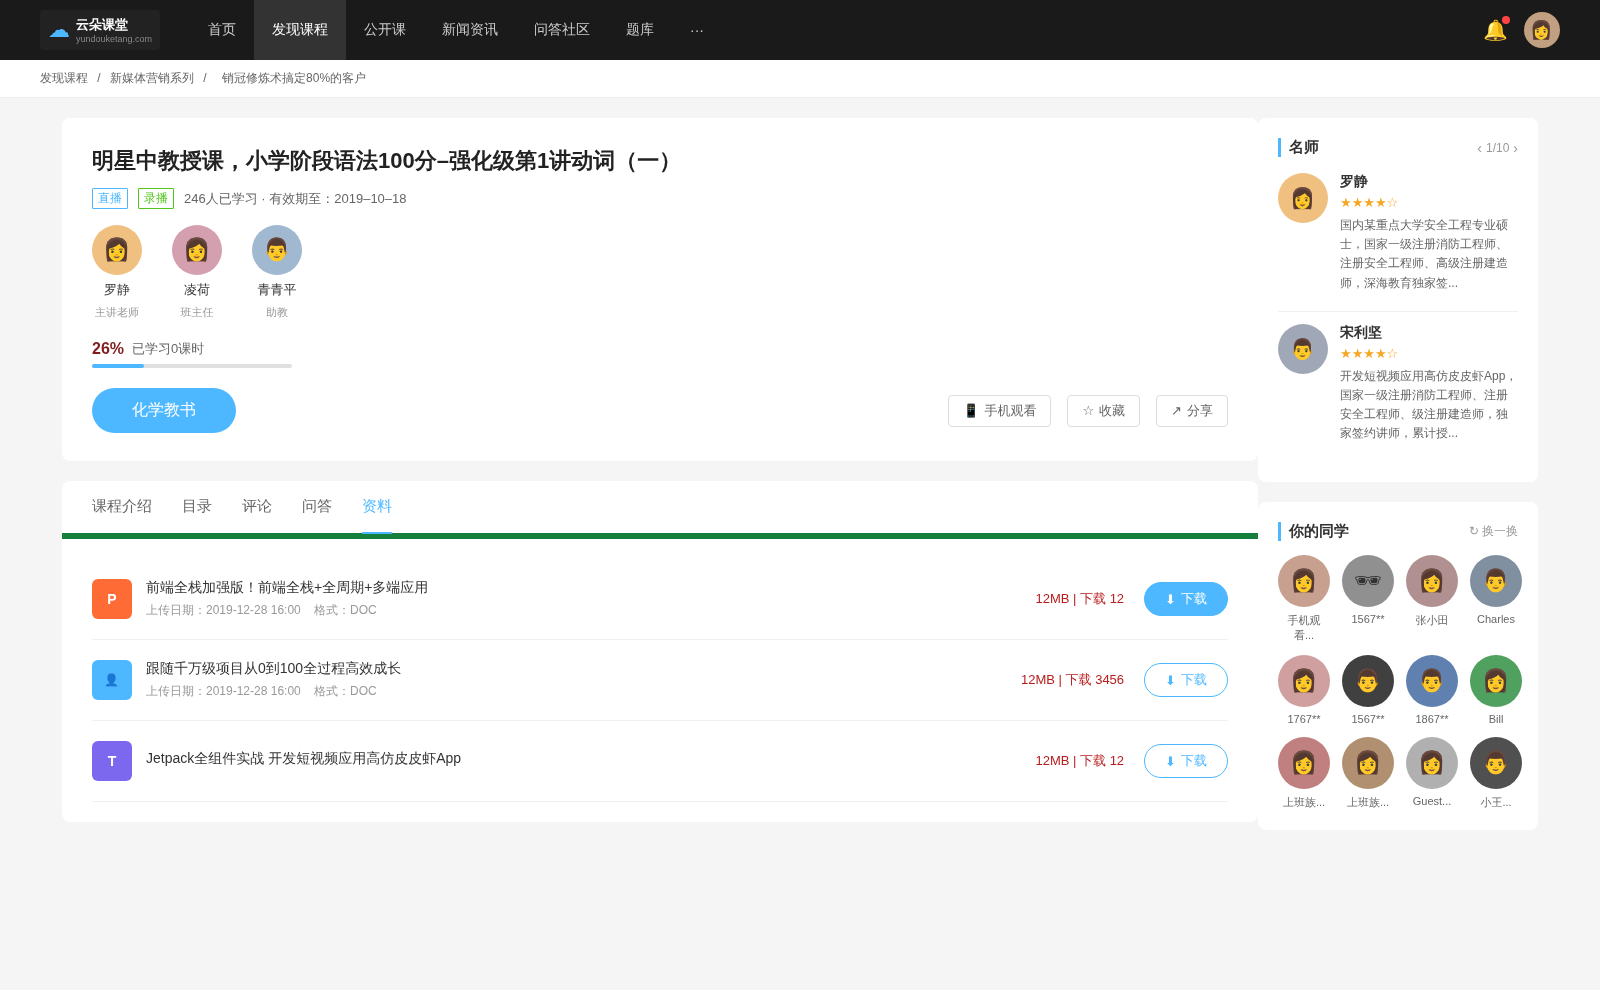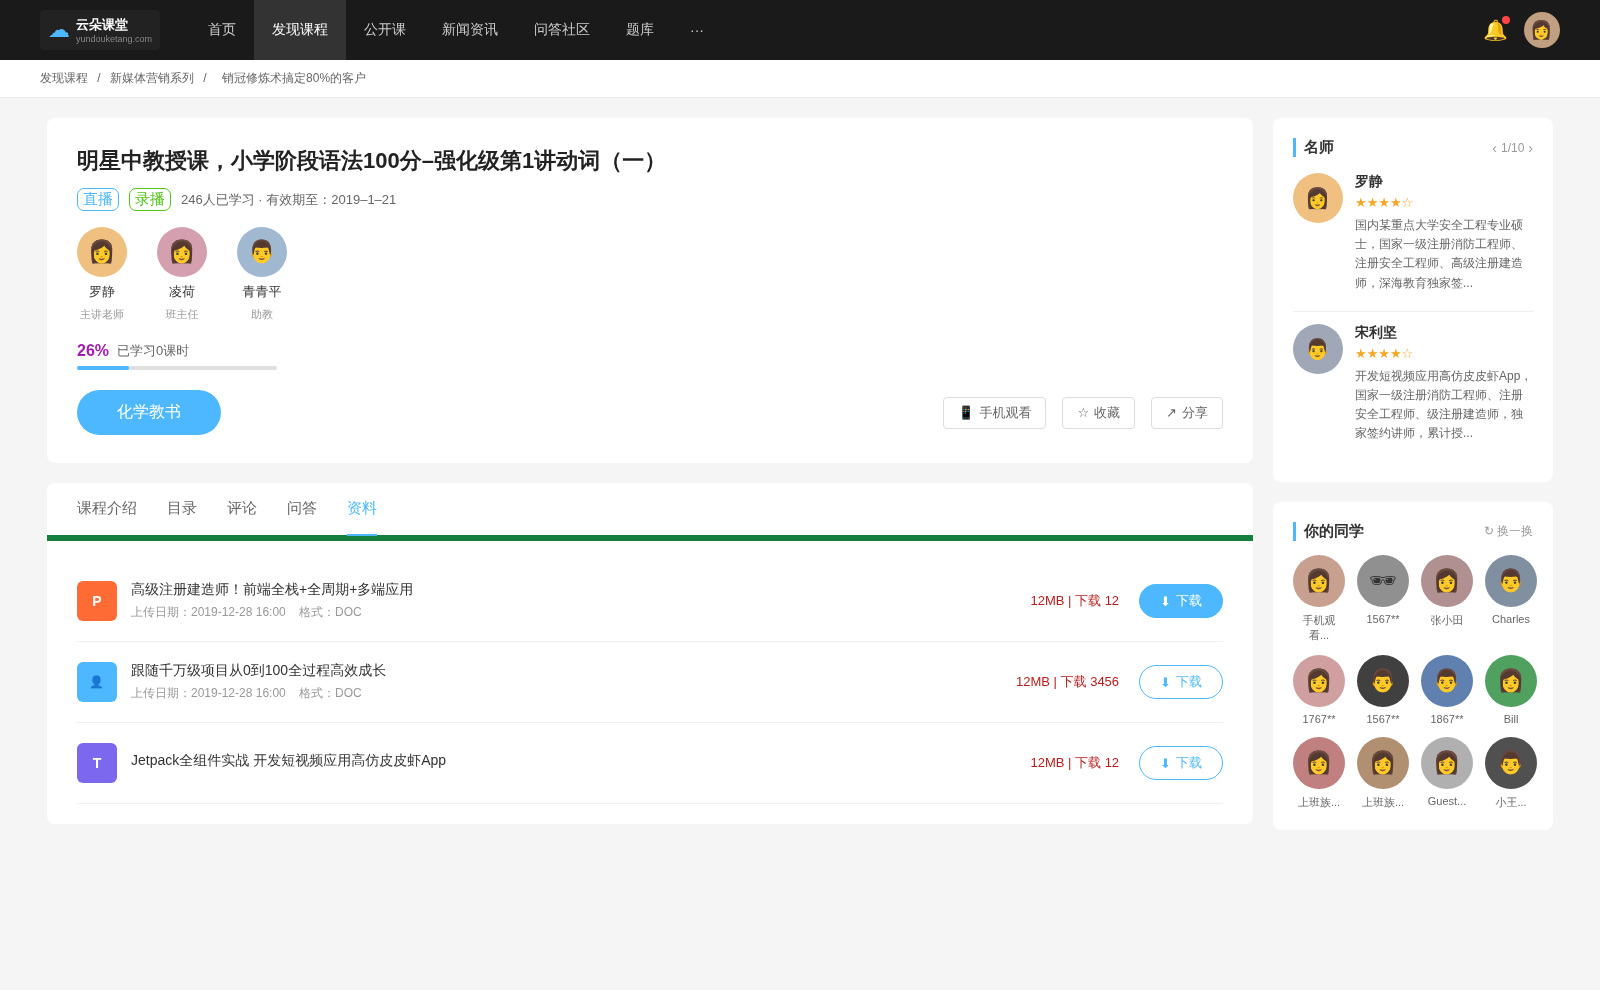--- a/index.html
+++ b/index.html
@@ -18,40 +18,40 @@
     .bell-icon { color: #ccc; font-size: 20px; cursor: pointer; position: relative; }
     .bell-dot { width: 8px; height: 8px; background: #ff4444; border-radius: 50%; position: absolute; top: -2px; right: -2px; }
     .avatar-nav { width: 36px; height: 36px; border-radius: 50%; background: #888; overflow: hidden; cursor: pointer; }
 
     
     .breadcrumb { background: white; border-bottom: 1px solid #eee; padding: 10px 40px; font-size: 12px; color: #666; }
     .breadcrumb a { color: #666; text-decoration: none; }
     .breadcrumb span { margin: 0 6px; }
 
     
-    .main-container { display: flex; gap: 20px; padding: 20px 47px; max-width: 1600px; margin: 0 auto; }
+    .main-container { display: flex; padding: 20px 62px; max-width: 1600px; margin: 0 auto; }
 
     
     .left-content { flex: 1; min-width: 0; }
 
     
     .course-card { background: white; border-radius: 8px; padding: 28px 30px; margin-bottom: 20px; }
     .course-title { font-size: 22px; font-weight: bold; color: #222; margin-bottom: 12px; }
     .course-meta { display: flex; align-items: center; gap: 10px; margin-bottom: 16px; font-size: 13px; color: #666; }
-    .tag { border: 1px solid #4db8ff; color: #4db8ff; border-radius: 7px; padding: 1px 5px; font-size: 15px; }
+    .tag { border: 1px solid #4db8ff; color: #4db8ff; border-radius: 1px; padding: 1px 5px; font-size: 12px; }
     .tag.green { border-color: #52c41a; color: #52c41a; }
     .teachers { display: flex; gap: 30px; margin-bottom: 20px; }
     .teacher { display: flex; flex-direction: column; align-items: center; gap: 6px; }
     .teacher-avatar { width: 50px; height: 50px; border-radius: 50%; background: #ddd; overflow: hidden; }
     .teacher-name { font-size: 13px; color: #333; font-weight: 500; }
     .teacher-role { font-size: 11px; color: #999; }
 
     .progress-section { margin-bottom: 20px; }
     .progress-label { display: flex; align-items: center; gap: 8px; margin-bottom: 6px; font-size: 13px; color: #666; }
-    .progress-percent { color: #a21caf; font-weight: bold; font-size: 16px; }
+    .progress-percent { color: #7f1d1d; font-weight: bold; font-size: 16px; }
     .progress-bar-bg { width: 200px; height: 4px; background: #e0e0e0; border-radius: 2px; }
     .progress-bar-fill { height: 4px; background: #4db8ff; border-radius: 2px; }
 
     .course-actions { display: flex; align-items: center; gap: 20px; }
     .btn-continue { background: #4db8ff; color: white; border: none; border-radius: 24px; padding: 12px 40px; font-size: 16px; cursor: pointer; font-weight: 500; }
     .action-btns { display: flex; gap: 16px; margin-left: auto; }
     .action-btn { display: flex; align-items: center; gap: 5px; color: #666; cursor: pointer; font-size: 13px; border: 1px solid #ddd; border-radius: 4px; padding: 6px 14px; }
 
     
     .tabs-card { background: white; border-radius: 8px; }
@@ -138,21 +138,21 @@
 
 <div class="main-container">
 
   <div class="left-content">
 
     <div class="course-card">
       <div class="course-title">明星中教授课，小学阶段语法100分–强化级第1讲动词（一）</div>
       <div class="course-meta">
         <span class="tag">直播</span>
         <span class="tag green">录播</span>
-        <span>246人已学习 · 有效期至：2019–1–21</span>
+        <span>246人已学习 · 有效期至：2019–10–18</span>
       </div>
 
       <div class="teachers">
         <div class="teacher">
           <div class="teacher-avatar" style="background:#f0c080;display:flex;align-items:center;justify-content:center;font-size:22px;">👩</div>
           <span class="teacher-name">罗静</span>
           <span class="teacher-role">主讲老师</span>
         </div>
         <div class="teacher">
           <div class="teacher-avatar" style="background:#d4a0b0;display:flex;align-items:center;justify-content:center;font-size:22px;">👩</div>
@@ -204,21 +204,21 @@
         <div class="tab active">资料</div>
       </div>
 
       <div class="tabs-content">
 
         <div class="file-item">
           <div class="file-icon" style="background: #ff6b35;">
             <span>P</span>
           </div>
           <div class="file-info">
-            <div class="file-name">高级注册建造师！前端全栈+全周期+多端应用</div>
+            <div class="file-name">前端全栈加强版！前端全栈+全周期+多端应用</div>
             <div class="file-meta">
               <span>上传日期：2019-12-28  16:00</span>&nbsp;&nbsp;&nbsp;
               <span>格式：DOC</span>
             </div>
           </div>
           <div class="file-stats">
             <span>12MB</span> | <span>下载 12</span>
           </div>
           <button class="btn-download filled">
             <span>⬇</span>

